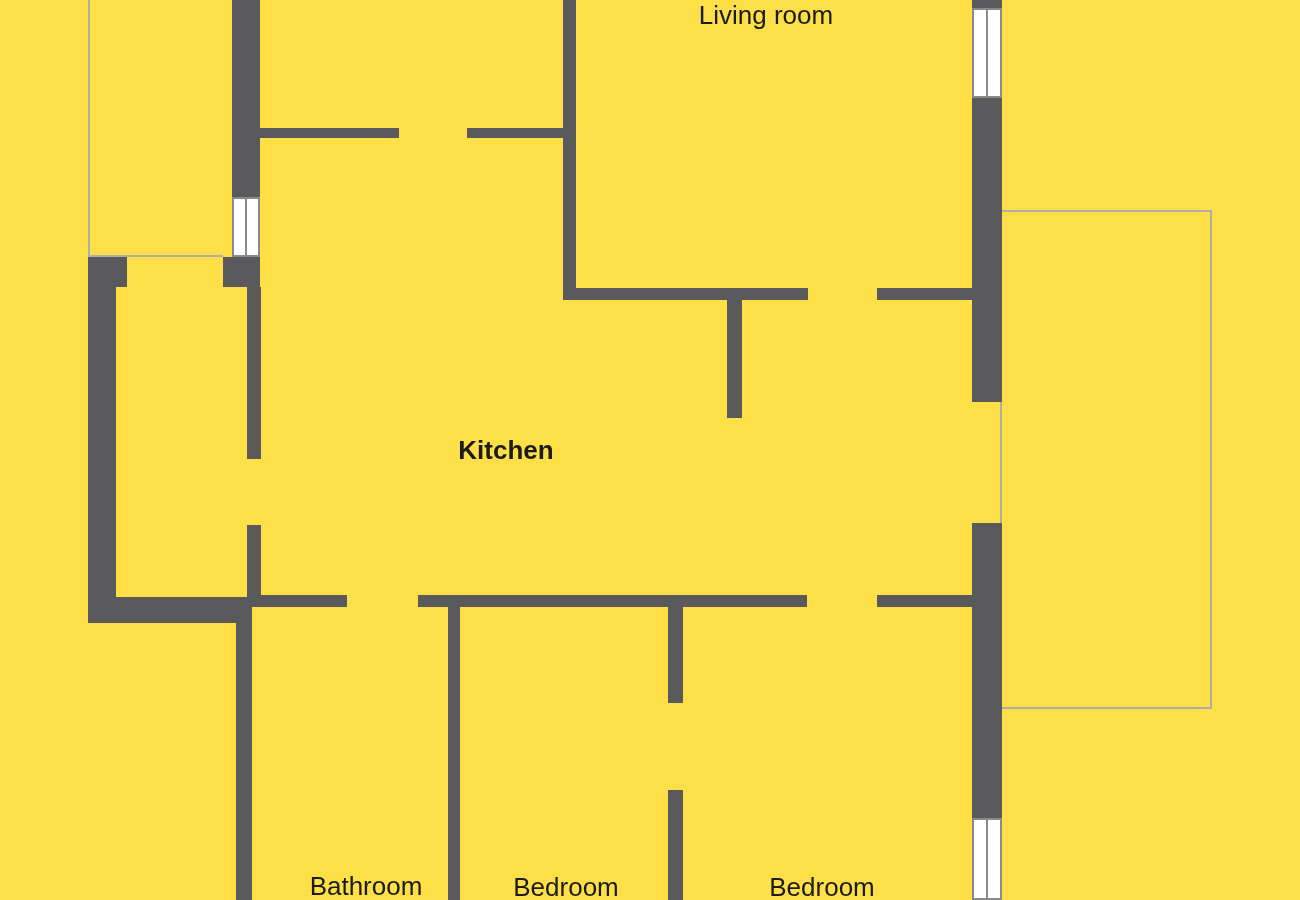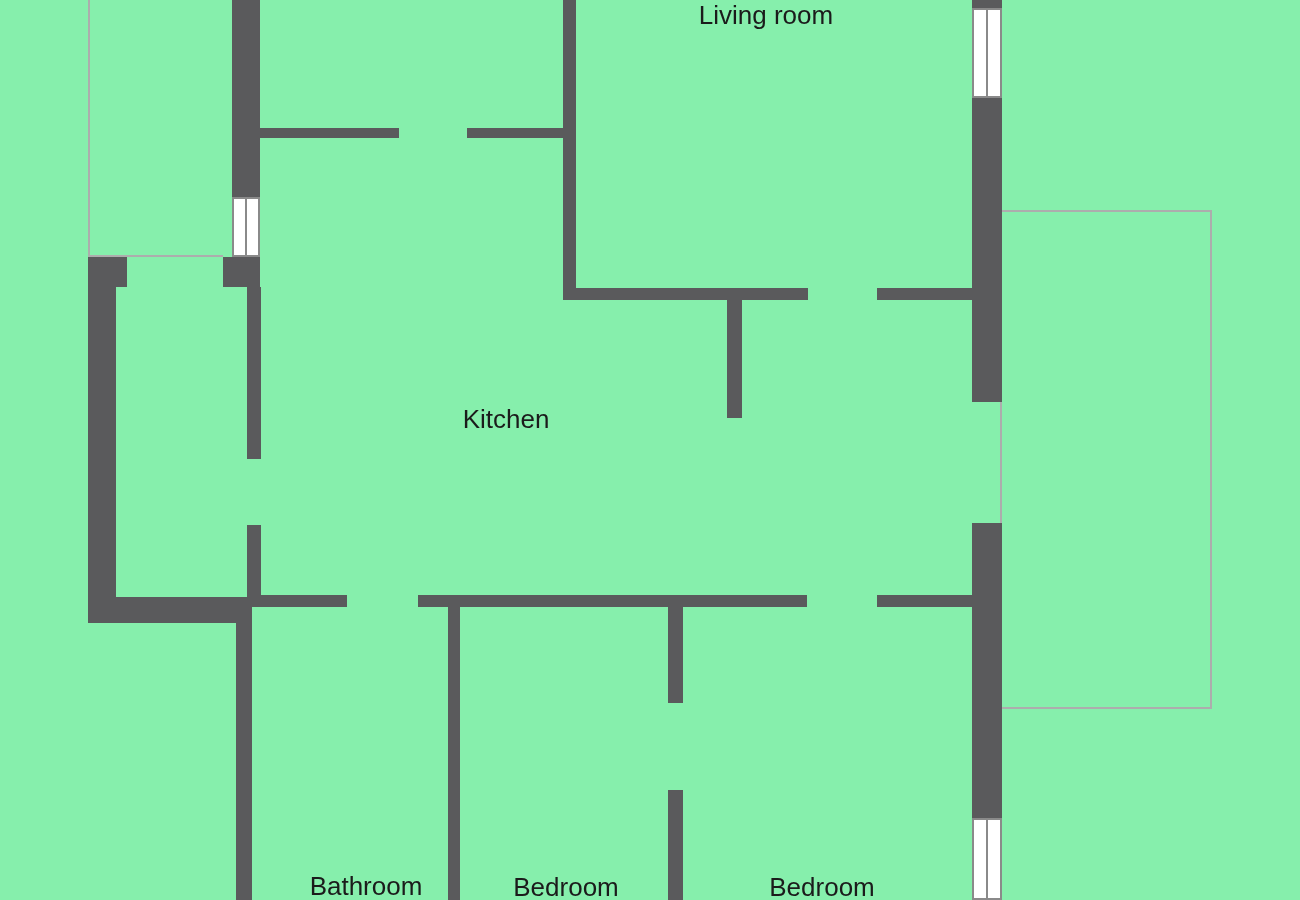--- a/index.html
+++ b/index.html
@@ -43,21 +43,21 @@
     font-size: 26px;
     line-height: 1;
     white-space: nowrap;
     color: var(--label-color, #1b1b1b);
     letter-spacing: 0px;
   }
 </style>
 </head>
 <body>
 
-<div id="plan" style="--wall-color: #5a5a5c; --thin-line-color: #adadad; --window-border: #8a8a8a; --label-color: #1b1b1b; background: #86efac;">
+<div id="plan" style="--wall-color: #5a5a5c; --thin-line-color: #adadad; --window-border: #8a8a8a; --label-color: #1b1b1b; background: #fde047;">
     <div class="wall" style="left: 877px; top: 595px; width: 125px; height: 12px;"></div>
     <div class="wall" style="left: 668px; top: 790px; width: 15px; height: 110px;"></div>
     <div class="wall" style="left: 668px; top: 605px; width: 15px; height: 98px;"></div>
     <div class="wall" style="left: 448px; top: 605px; width: 12px; height: 295px;"></div>
     <div class="wall" style="left: 418px; top: 595px; width: 389px; height: 12px;"></div>
     <div class="wall" style="left: 252px; top: 595px; width: 95px; height: 12px;"></div>
     <div class="wall" style="left: 236px; top: 597px; width: 16px; height: 303px;"></div>
     <div class="wall" style="left: 116px; top: 597px; width: 134px; height: 26px;"></div>
     <div class="wall" style="left: 247px; top: 525px; width: 14px; height: 82px;"></div>
     <div class="wall" style="left: 247px; top: 287px; width: 14px; height: 172px;"></div>
@@ -83,17 +83,17 @@
     <div class="window" style="left: 232px; top: 197px; width: 28px; height: 60px;">
       <div class="mullion"></div>
     </div>
     <div class="thin-line" style="left: 1000px; top: 402px; width: 2px; height: 121px;"></div>
     <div class="thin-line" style="left: 1002px; top: 707px; width: 210px; height: 2px;"></div>
     <div class="thin-line" style="left: 1210px; top: 210px; width: 2px; height: 499px;"></div>
     <div class="thin-line" style="left: 1002px; top: 210px; width: 210px; height: 2px;"></div>
     <div class="thin-line" style="left: 88px; top: 255px; width: 135px; height: 2px;"></div>
     <div class="thin-line" style="left: 88px; top: 0px; width: 2px; height: 257px;"></div>
   <div class="room-label" style="left: 766px; top: 15px;">Living room</div>
-  <div class="room-label" style="left: 506px; top: 419px;">Kitchen</div>
+  <div class="room-label" style="left: 506px; top: 450px; font-weight: bold;">Kitchen</div>
   <div class="room-label" style="left: 366px; top: 886px;">Bathroom</div>
   <div class="room-label" style="left: 566px; top: 887px;">Bedroom</div>
   <div class="room-label" style="left: 822px; top: 887px;">Bedroom</div>
 </div>
 
 </body></html>

